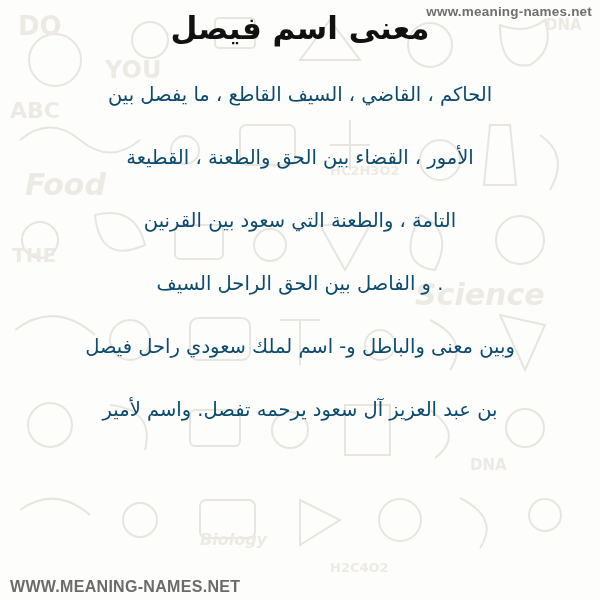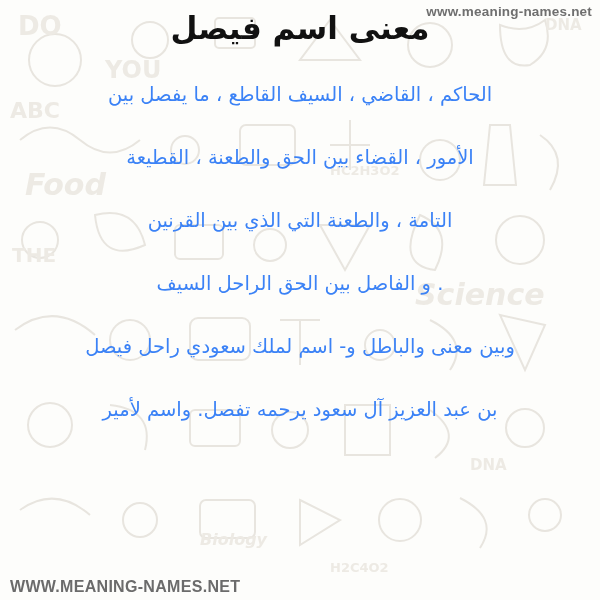--- a/index.html
+++ b/index.html
@@ -51,21 +51,21 @@
     line-height: 1.2;
   }
   .lines {
     margin-top: 16px;
     padding: 0 18px;
     display: flex;
     flex-direction: column;
   }
   .line {
     font-size: 19.5px;
-    color: #3b82f6;
+    color: #0c4a6e;
     text-align: center;
     line-height: 1.35;
     height: 63px;
     display: flex;
     align-items: center;
     justify-content: center;
     white-space: nowrap;
   }
   .watermark-top {
     position: absolute;
@@ -159,21 +159,21 @@
     </svg>
   </div>
 
   <div class="watermark-top">www.meaning-names.net</div>
 
   <div class="content">
     <div class="title">معنى اسم فيصل</div>
     <div class="lines">
       <div class="line">الحاكم ، القاضي ، السيف القاطع ، ما يفصل بين</div>
       <div class="line">الأمور ، القضاء بين الحق والطعنة ، القطيعة</div>
-      <div class="line">التامة ، والطعنة التي الذي بين القرنين</div>
+      <div class="line">التامة ، والطعنة التي سعود بين القرنين</div>
       <div class="line">. و الفاصل بين الحق الراحل السيف</div>
       <div class="line">وبين معنى والباطل و- اسم  لملك سعودي راحل فيصل</div>
       <div class="line">بن عبد العزيز آل سعود يرحمه تفصل. واسم لأمير</div>
     </div>
   </div>
 
   <div class="watermark-bottom">WWW.MEANING-NAMES.NET</div>
 </div>
 
 </body></html>

